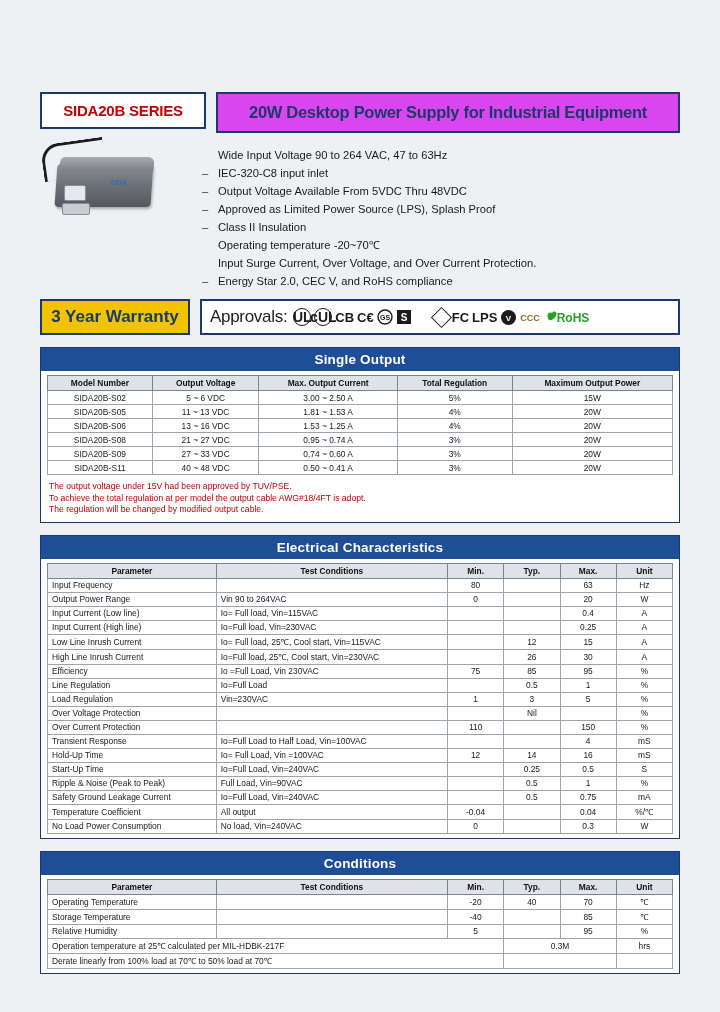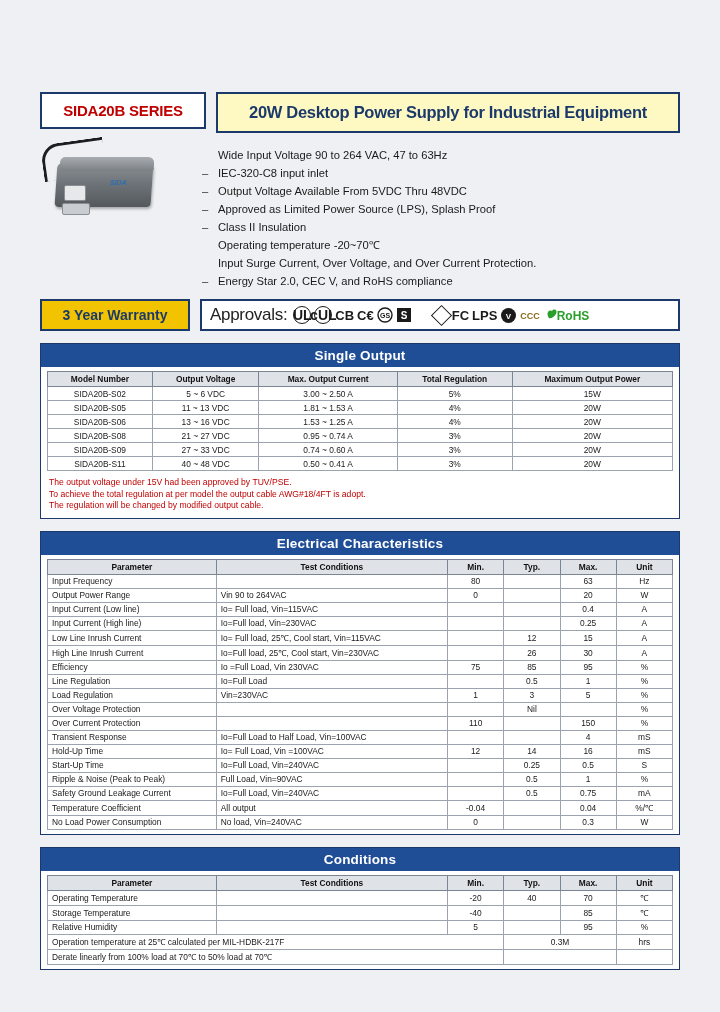--- a/index.html
+++ b/index.html
@@ -44,21 +44,21 @@
   }
   .series-box .series-title {
     color: #c00000;
     font-weight: bold;
     font-size: 15px;
     letter-spacing: -0.2px;
   }
   .title-box {
     flex: 1;
     border: 2px solid #1b3a6b;
-    background: #fef9c3;
+    background: #d946ef;
     padding: 9px 10px;
     text-align: center;
   }
   .title-box .main-title {
     color: #1b3a6b;
     font-weight: bold;
     font-size: 16.5px;
     letter-spacing: -0.3px;
   }
 
@@ -163,21 +163,21 @@
     background: #f2c300;
     display: flex;
     align-items: center;
     justify-content: center;
     padding: 6px 4px;
     box-sizing: border-box;
   }
   .warranty-box span {
     color: #1b3a6b;
     font-weight: bold;
-    font-size: 14px;
+    font-size: 17px;
   }
   .approvals-box {
     flex: 1;
     border: 2px solid #1b3a6b;
     background: #fff;
     display: flex;
     align-items: center;
     padding: 4px 8px;
     box-sizing: border-box;
     gap: 6px;

